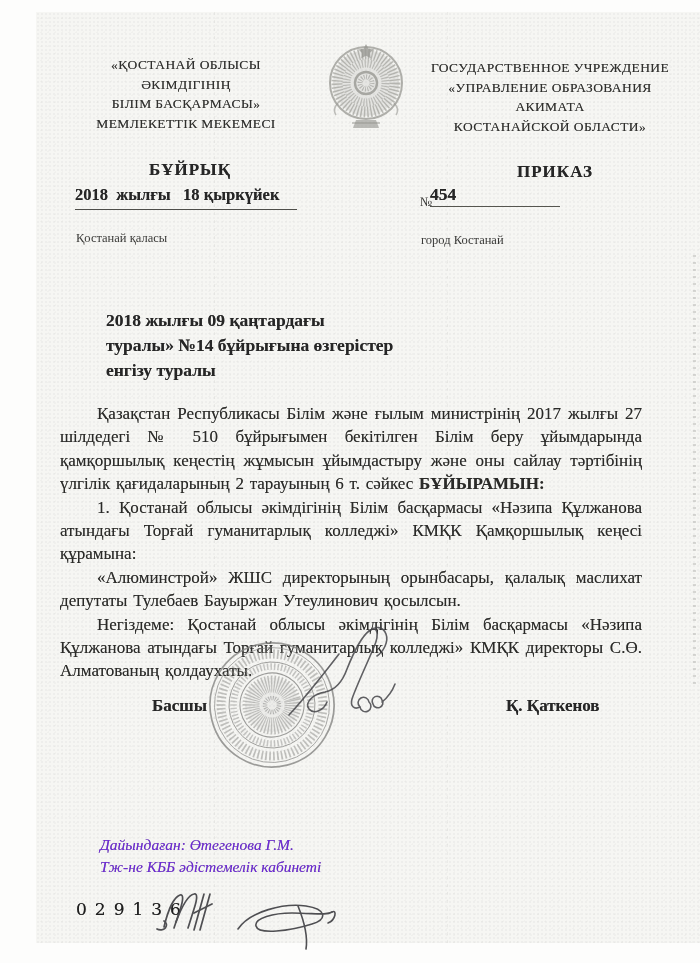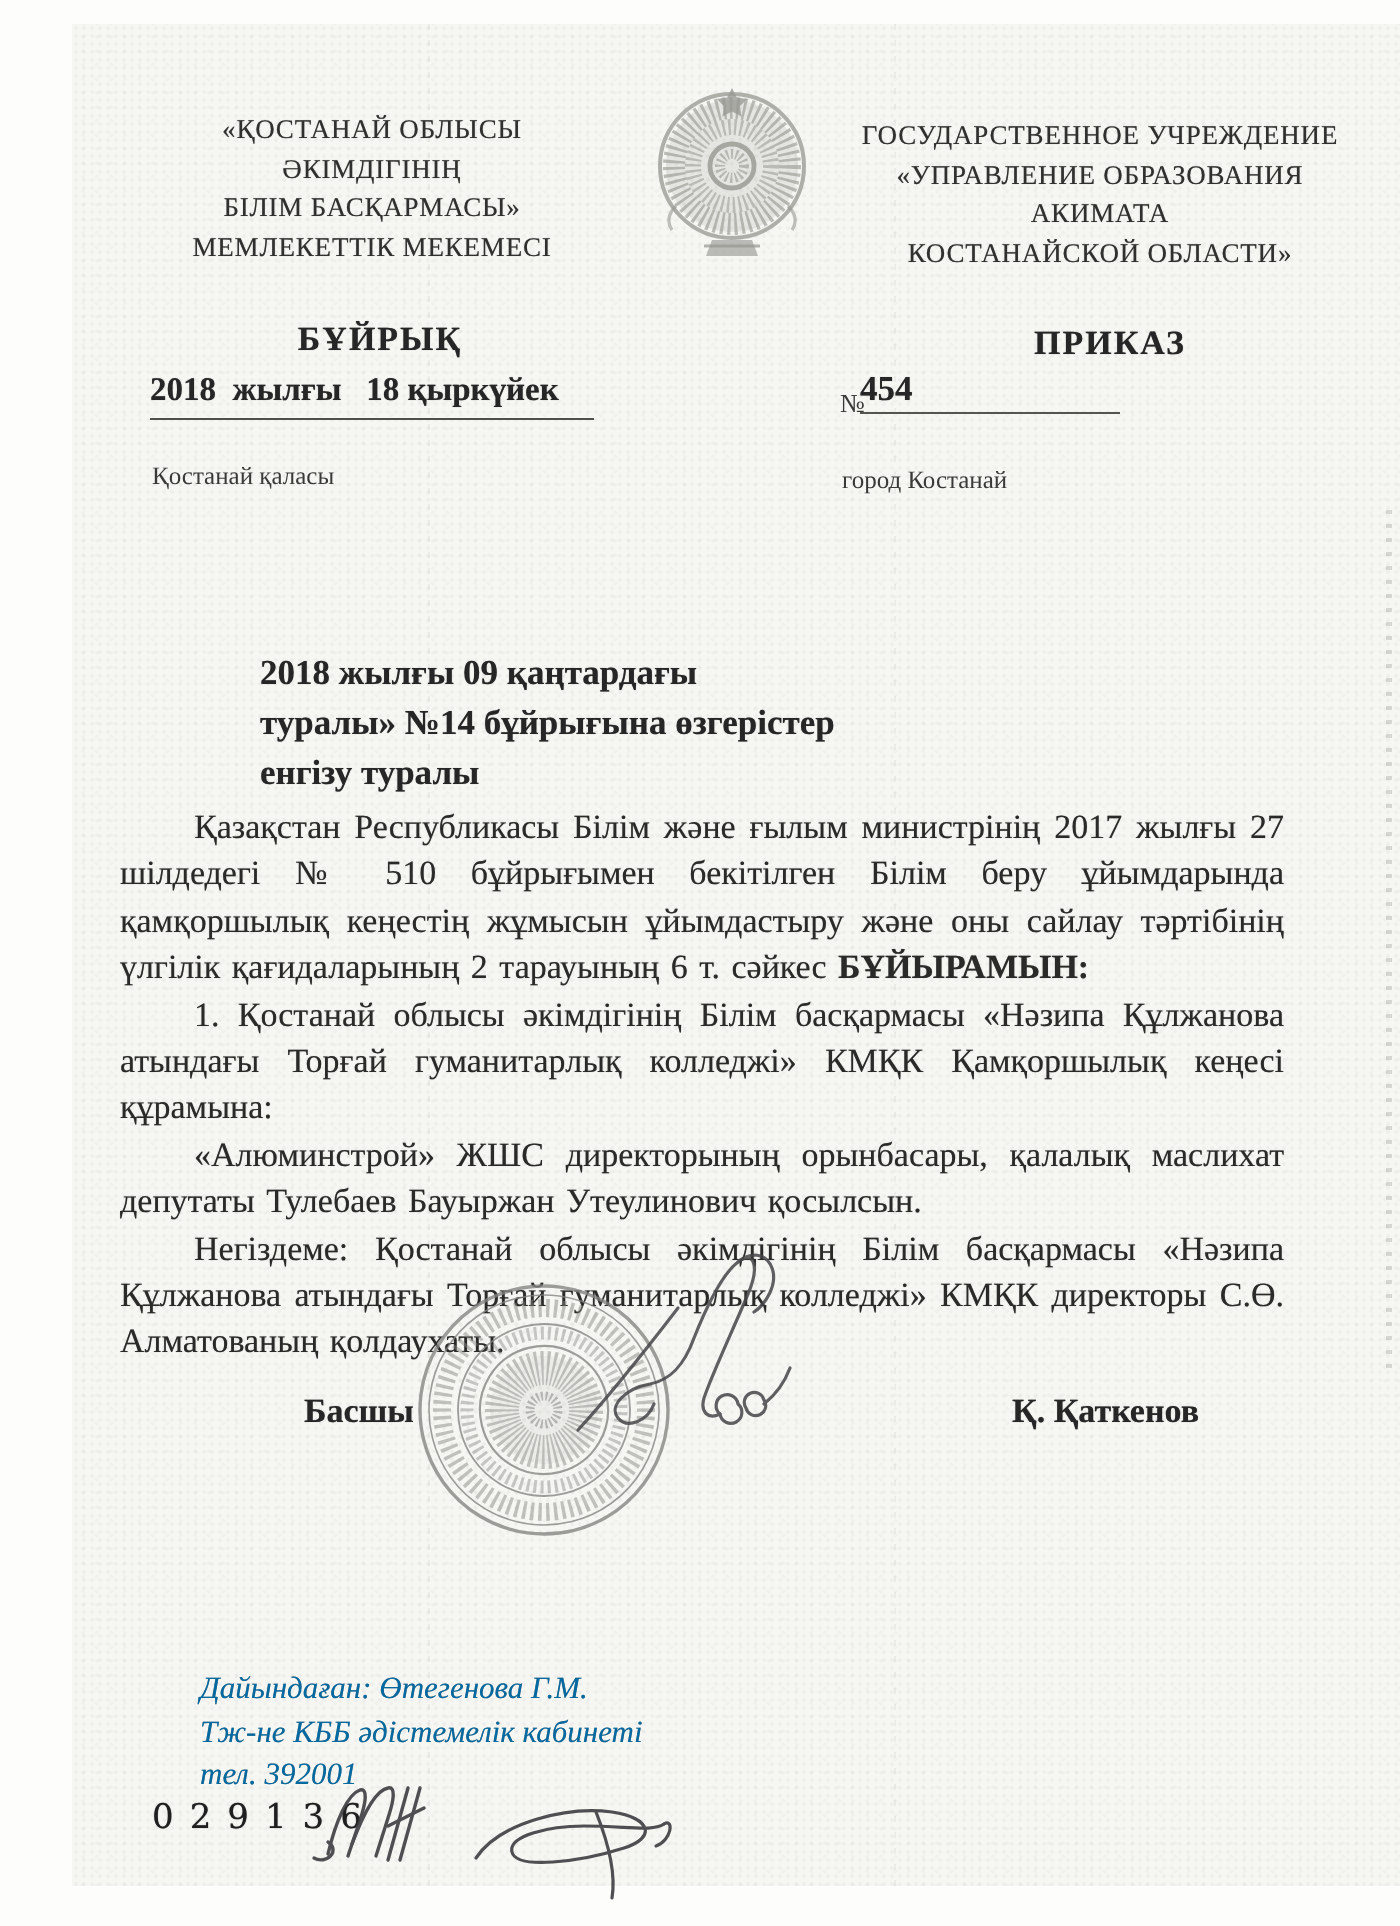--- a/index.html
+++ b/index.html
@@ -36,21 +36,21 @@
   .num-underline{border-bottom:1.2px solid #55554f;text-align:left;
        font-weight:700;font-size:17.5px;padding-bottom:1px;
        text-shadow:0 0 .4px rgba(40,40,40,.6);}
   .doc-title{font-weight:700;font-size:17.5px;line-height:25px;
        text-shadow:0 0 .4px rgba(40,40,40,.55);}
   .body-text{font-size:17px;line-height:23.4px;text-align:justify;word-spacing:1.5px;
        color:#2a2a28;text-shadow:0 0 .4px rgba(42,42,40,.5);}
   .body-text p{margin:0;text-indent:37px;}
   .bold{font-weight:700;}
   .sig-label{font-weight:700;font-size:17px;text-shadow:0 0 .4px rgba(40,40,40,.6);}
-  .footer-note{font-style:italic;font-size:15.5px;line-height:21.5px;color:#0369a1;
+  .footer-note{font-style:italic;font-size:15.5px;line-height:21.5px;color:#6d28d9;
        text-shadow:0 0 .3px rgba(46,46,44,.5);}
   .serial{font-family:"DejaVu Serif", serif;font-size:17px;letter-spacing:8px;
        color:#1f1f1f;text-shadow:0 0 .5px rgba(20,20,20,.6);}
   svg{display:block;}
 </style>
 </head>
 <body>
 
 <div class="paper-texture"></div>
 <div class="fold-line" style="left:214px;"></div>
@@ -90,21 +90,21 @@
 
 <div class="txt order-type" style="left:70px;top:160px;width:240px;">БҰЙРЫҚ</div>
 <div class="txt date-line" style="left:75px;top:185px;width:222px;">2018  жылғы   18 қыркүйек</div>
 <div class="txt small-city" style="left:76px;top:211px;">Қостанай қаласы</div>
 
 <div class="txt order-type" style="left:425px;top:162px;width:260px;">ПРИКАЗ</div>
 <div class="txt num-sign" style="left:420px;top:194px;">№</div>
 <div class="txt num-underline" style="left:430px;top:184px;width:130px;">454</div>
 <div class="txt small-city" style="left:421px;top:213px;">город Костанай</div>
 
-<div class="txt doc-title" style="left:106px;top:324px;width:345px;margin-left:24px;">
+<div class="txt doc-title" style="left:106px;top:308px;width:345px;">
   <div>2018 жылғы 09 қаңтардағы</div>
   <div>туралы» №14 бұйрығына өзгерістер</div>
   <div>енгізу туралы</div>
 </div>
 
 <div class="txt body-text" style="left:60px;top:402px;width:582px;">
   <p><span>Қазақстан Республикасы Білім және ғылым министрінің 2017 жылғы 27 шілдедегі № 510 бұйрығымен бекітілген Білім беру ұйымдарында қамқоршылық кеңестің жұмысын ұйымдастыру және оны сайлау тәртібінің үлгілік қағидаларының  2 тарауының 6 т. сәйкес </span><span class="bold">БҰЙЫРАМЫН:</span></p>
   <p>1.  Қостанай облысы әкімдігінің Білім басқармасы «Нәзипа Құлжанова атындағы   Торғай гуманитарлық колледжі» КМҚК Қамқоршылық кеңесі құрамына:</p>
   <p>«Алюминстрой» ЖШС директорының орынбасары, қалалық маслихат депутаты Тулебаев Бауыржан Утеулинович қосылсын.</p>
   <p>Негіздеме: Қостанай облысы әкімдігінің Білім басқармасы «Нәзипа Құлжанова атындағы   Торғай гуманитарлық колледжі» КМҚК директоры С.Ө. Алматованың қолдаухаты.</p>
@@ -138,21 +138,20 @@
     </g>
   </svg>
 </div>
 
 <div class="txt sig-label" style="left:152px;top:696px;">Басшы</div>
 <div class="txt sig-label" style="left:506px;top:696px;">Қ. Қаткенов</div>
 
 <div class="txt footer-note" style="left:100px;top:834px;width:320px;">
   <div>Дайындаған: Өтегенова Г.М.</div>
   <div>Тж-не КББ әдістемелік кабинеті</div>
-  <div>тел. 392001</div>
 </div>
 
 <div class="txt serial" style="left:76px;top:899px;">029136</div>
 
 <div class="txt" style="left:152px;top:882px;width:72px;height:56px;">
   <svg width="72" height="56" viewBox="0 0 72 56">
     <g fill="none" stroke="#3e3e42" stroke-width="1.7" stroke-linecap="round" opacity=".9">
       <path d="M5 47 a5.5 4.5 0 1 0 7 -8"></path>
       <path d="M12 45 C16 28 22 15 28 13 C32 12 31 19 28 28 L22 46"></path>
       <path d="M24 40 C30 24 36 13 42 12 C46 11 45 18 42 27 L36 46"></path>

